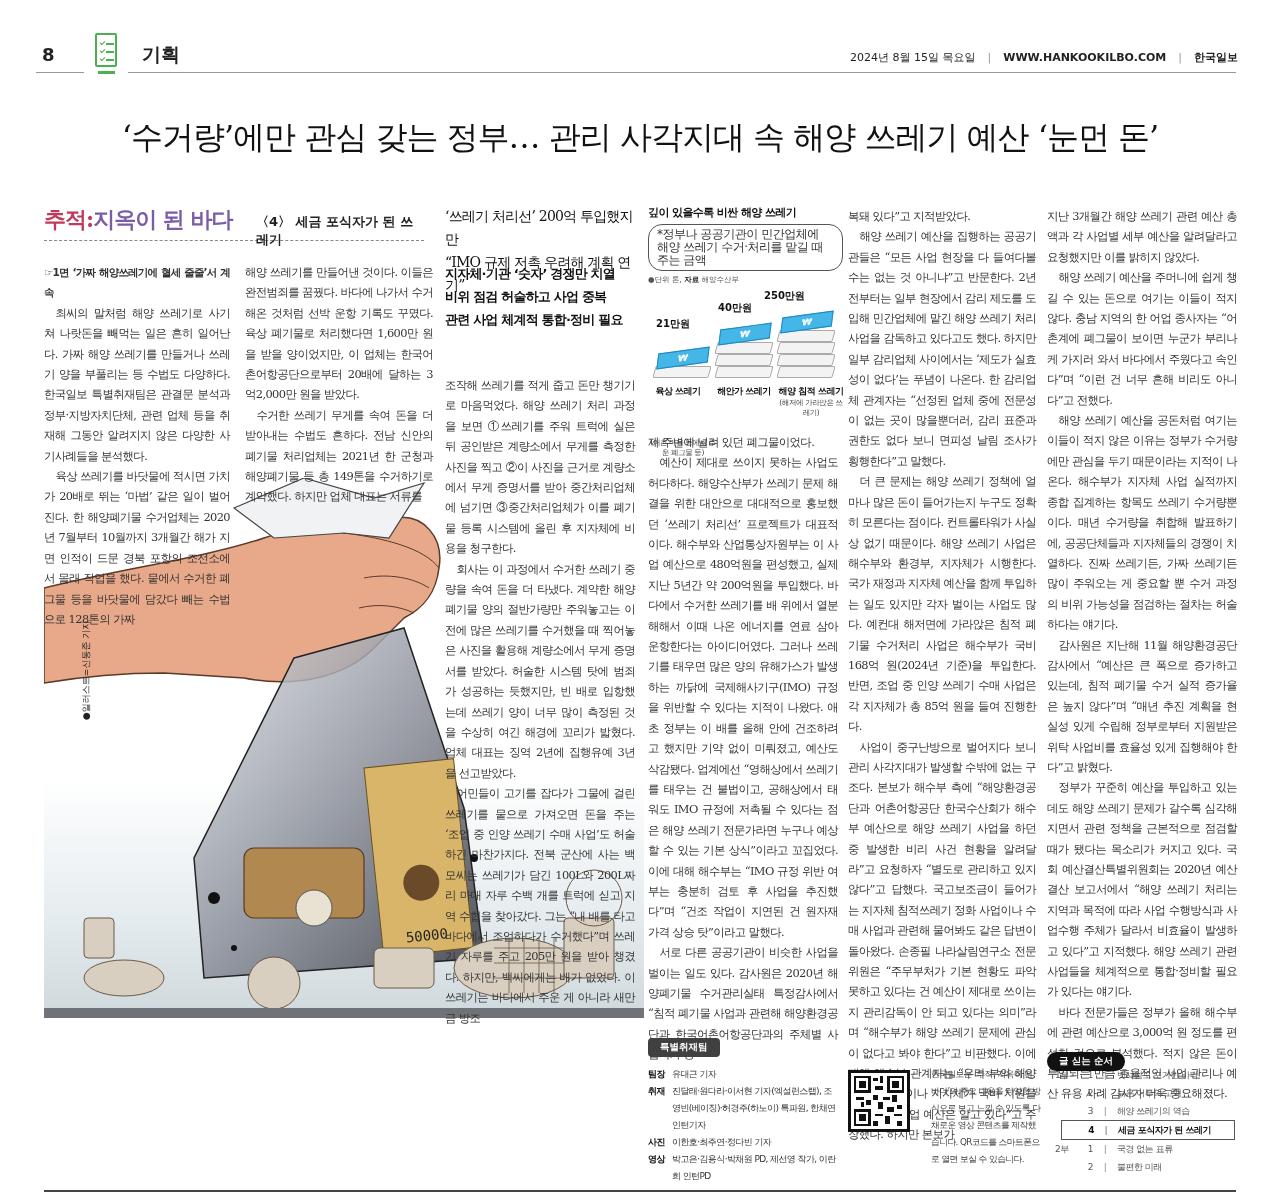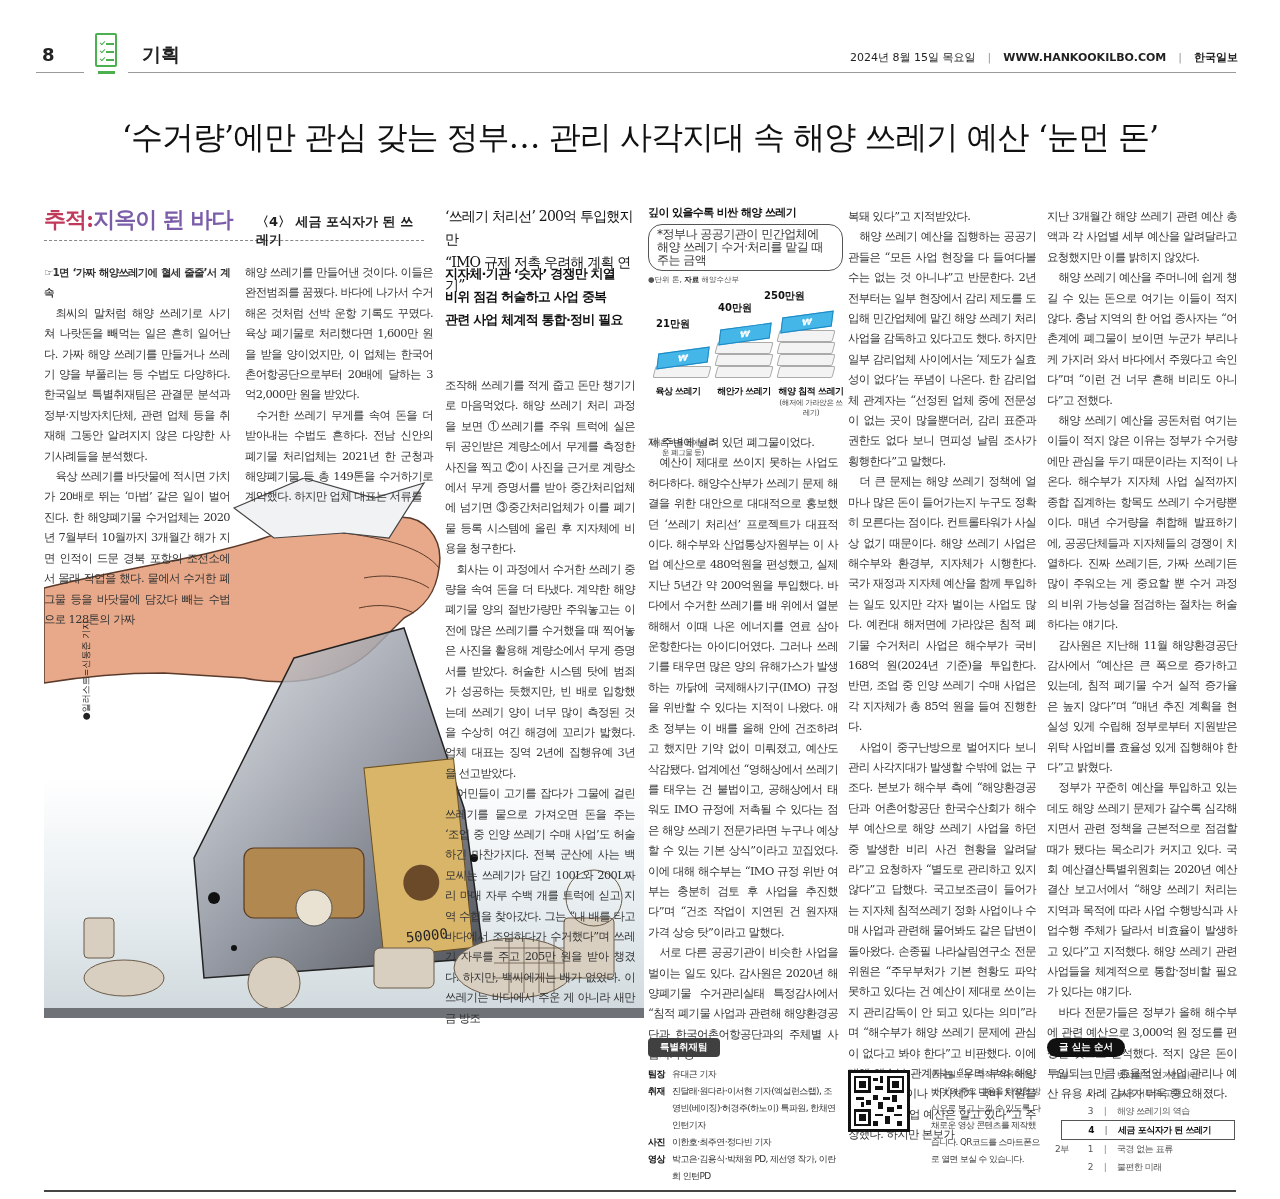--- a/index.html
+++ b/index.html
@@ -75,21 +75,21 @@
   .team-list { position: absolute; left: 0; top: 30px; width: 190px; font-size: 9px; line-height: 17px; color: #333; letter-spacing: -0.6px; }
   .team-row { display: flex; }
   .team-row .role { font-weight: bold; color: #111; width: 24px; flex: none; font-family: Liberation Serif, serif; }
   .team-row .names { flex: 1; }
   .qr { position: absolute; left: 200px; top: 34px; width: 62px; height: 62px; background: #fff; border: 3px solid #111; padding: 3px; }
   .qr svg { width: 100%; height: 100%; }
   .team-note { position: absolute; left: 283px; top: 30px; width: 110px; font-size: 8.8px; line-height: 17px; color: #444; letter-spacing: -0.6px; }
 
   
   .order-box { position: absolute; left: 1047px; top: 1036px; width: 190px; height: 155px; }
-  .order-tag { position: absolute; left: 0; top: 2px; padding: 3px 12px; background: #111; color: #fff; font: bold 9.5px "DejaVu Sans", sans-serif; border-radius: 12px; }
+  .order-tag { position: absolute; left: 0; top: 16px; padding: 3px 12px; background: #111; color: #fff; font: bold 9.5px "DejaVu Sans", sans-serif; border-radius: 12px; }
   .order-list { position: absolute; left: 8px; top: 30px; width: 180px; font-size: 9px; line-height: 18px; color: #555; letter-spacing: -0.5px; }
   .order-item { display: flex; white-space: nowrap; gap: 6px; }
   .order-item .part { width: 18px; flex: none; }
   .order-item .num { width: 14px; text-align: right; flex: none; }
   .order-item .bar { width: 12px; text-align: center; color: #888; flex: none; }
   .order-item.current { border: 1px solid #555; font-weight: bold; color: #111; background: rgba(255,255,255,0.6); margin-left: 6px; padding-left: 0; }
   .order-item.current .part { width: 12px; }
 </style>
 </head>
 <body>

